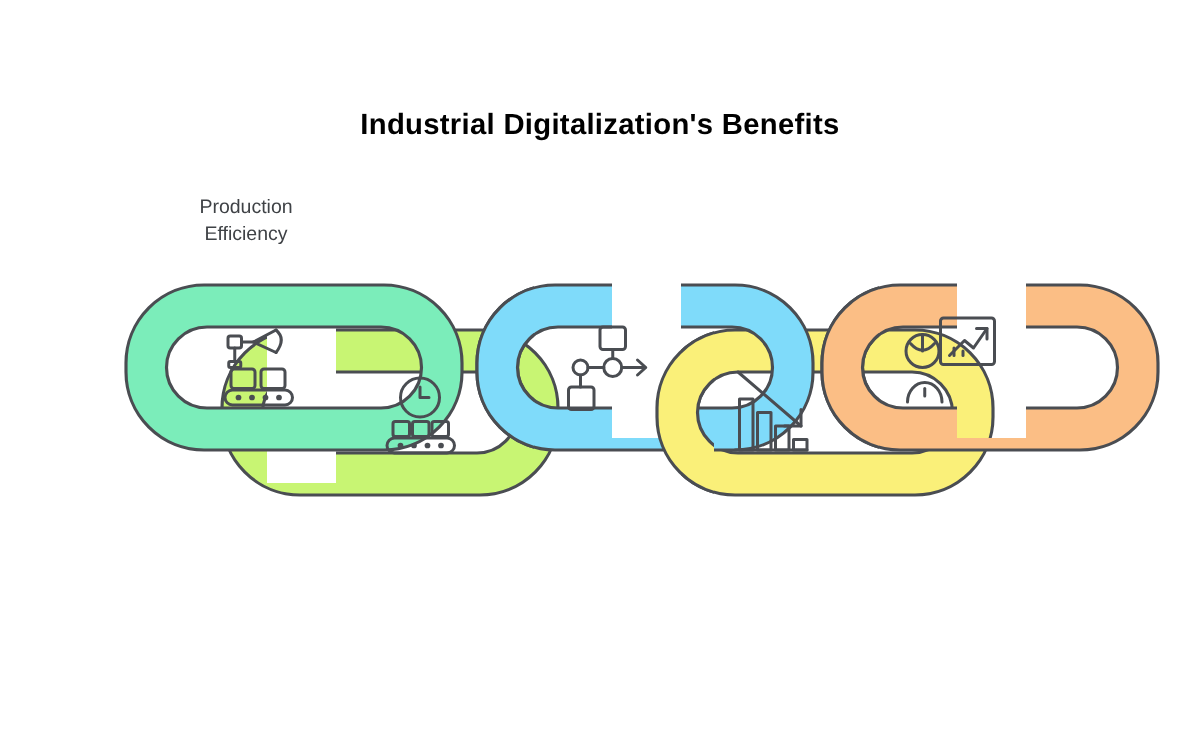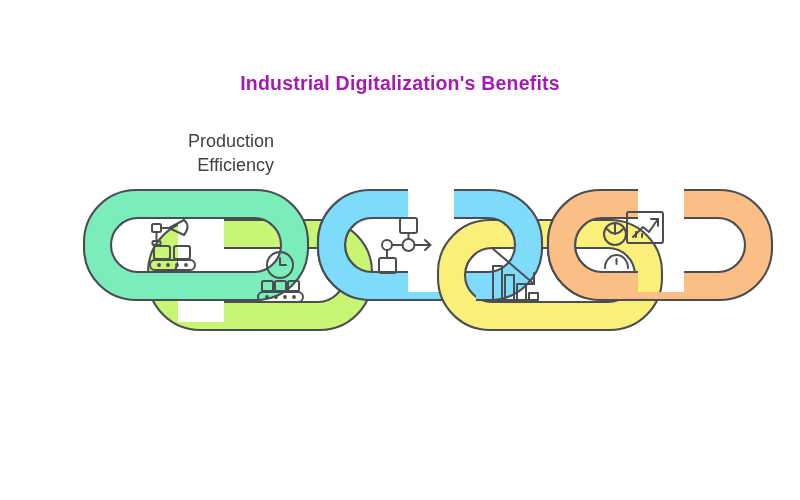--- a/index.html
+++ b/index.html
@@ -24,29 +24,29 @@
   }
 
   .title {
     position: absolute;
     left: 0;
     top: 72px;
     width: 800px;
     text-align: center;
     font-size: 19.5px;
     font-weight: 700;
-    color: #a21caf;
+    color: #000000;
     letter-spacing: 0.2px;
     user-select: none;
   }
 
   .label {
     position: absolute;
-    text-align: right;
-    font-size: 18px;
+    text-align: center;
+    font-size: 13px;
     font-weight: 400;
     color: #3f4246;
     line-height: 1.35;
     user-select: none;
     white-space: pre-line;
   }
   .label.top  { top: 129px; }
   .label.bot  { top: 350px; }
 
   .lbl-1 { left:  54px; width: 220px; }

